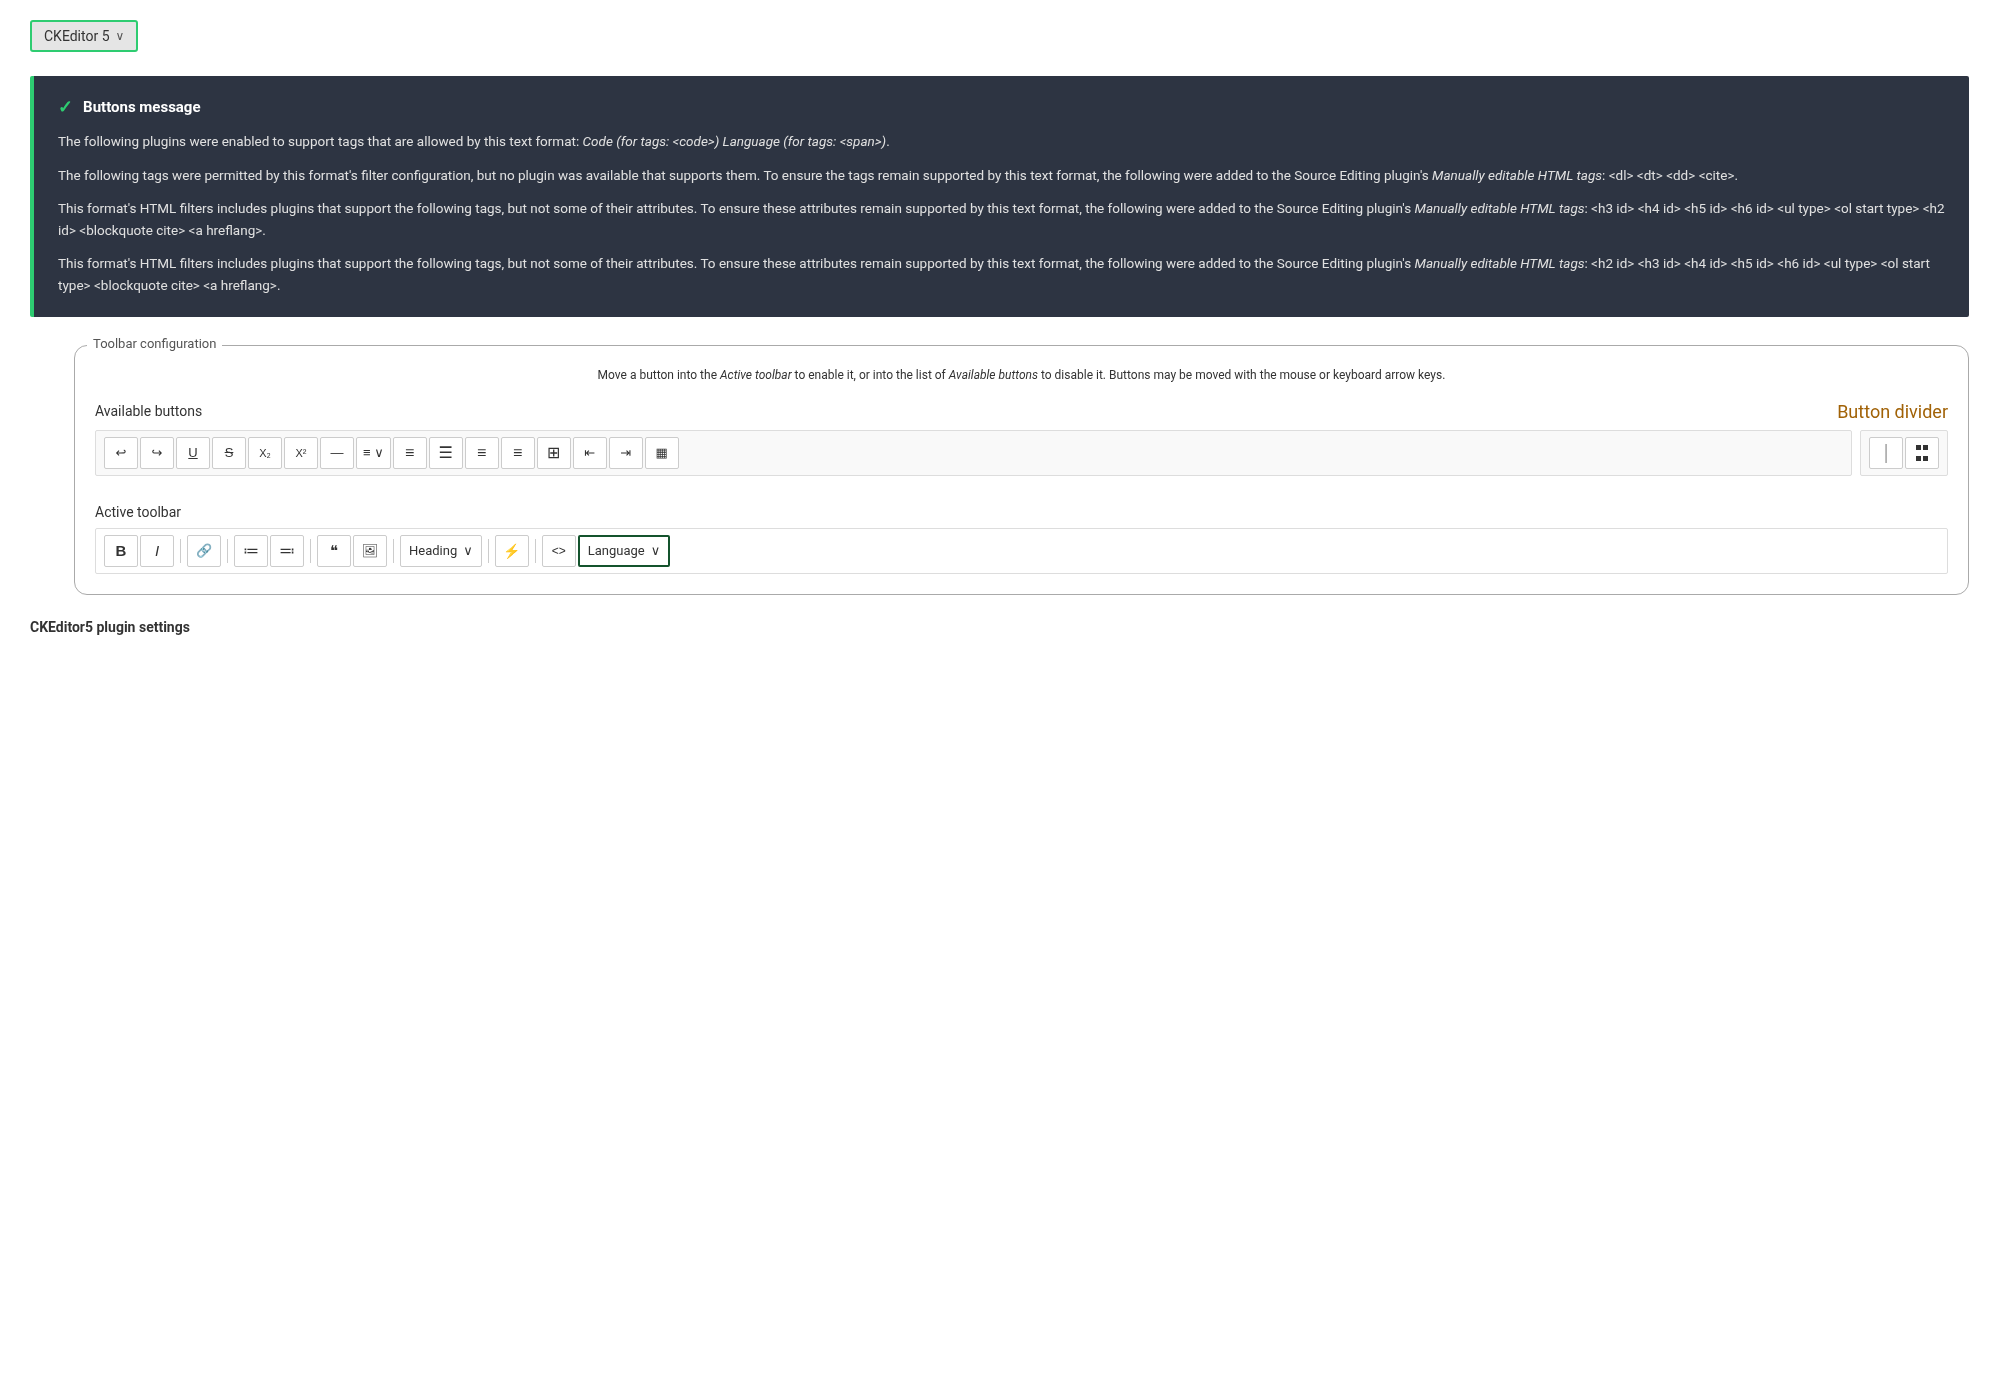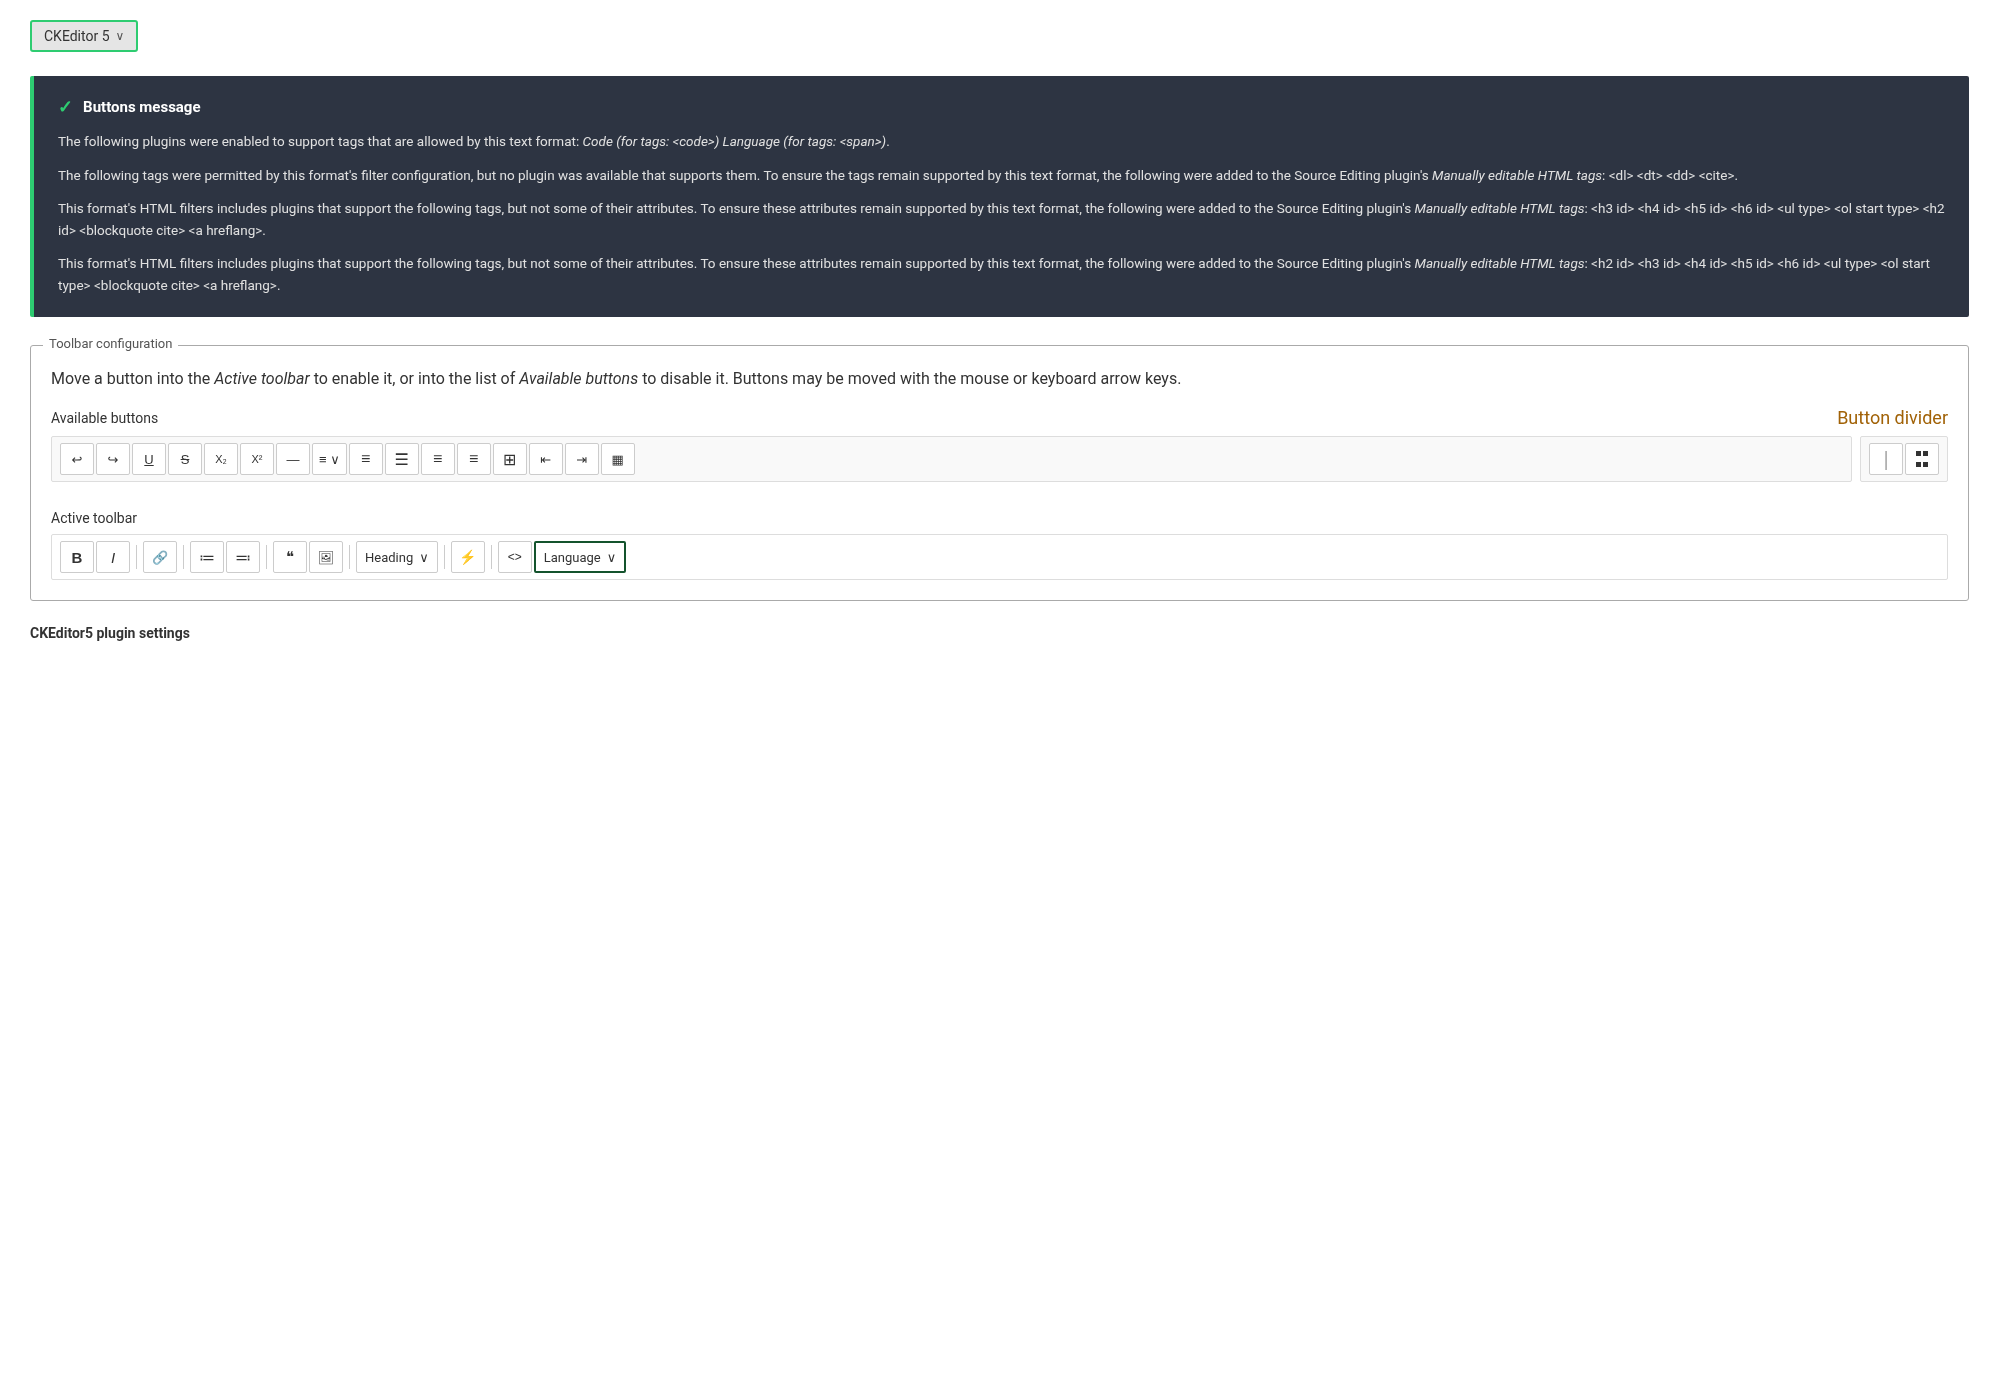--- a/index.html
+++ b/index.html
@@ -62,21 +62,22 @@
     .status-body p:last-child {
       margin-bottom: 0;
     }
     .status-body em {
       font-style: italic;
     }
 
     .toolbar-description {
       margin-bottom: 14px;
       line-height: 1.6;
-      font-size: 16px;
+      font-size: 12px;
+      text-align: center;
     }
     .toolbar-description p {
       margin-bottom: 10px;
     }
     .toolbar-description p:last-child {
       margin-bottom: 0;
     }
     .toolbar-description em {
       font-style: italic;
     }
@@ -214,21 +215,21 @@
   </div>
   <div class="status-body">
     <p>The following plugins were enabled to support tags that are allowed by this text format: <em>Code (for tags: &lt;code&gt;) Language (for tags: &lt;span&gt;)</em>.</p>
     <p>The following tags were permitted by this format's filter configuration, but no plugin was available that supports them. To ensure the tags remain supported by this text format, the following were added to the Source Editing plugin's <em>Manually editable HTML tags</em>: &lt;dl&gt; &lt;dt&gt; &lt;dd&gt; &lt;cite&gt;.</p>
     <p>This format's HTML filters includes plugins that support the following tags, but not some of their attributes. To ensure these attributes remain supported by this text format, the following were added to the Source Editing plugin's <em>Manually editable HTML tags</em>: &lt;h3 id&gt; &lt;h4 id&gt; &lt;h5 id&gt; &lt;h6 id&gt; &lt;ul type&gt; &lt;ol start type&gt; &lt;h2 id&gt; &lt;blockquote cite&gt; &lt;a hreflang&gt;.</p>
     <p>This format's HTML filters includes plugins that support the following tags, but not some of their attributes. To ensure these attributes remain supported by this text format, the following were added to the Source Editing plugin's <em>Manually editable HTML tags</em>: &lt;h2 id&gt; &lt;h3 id&gt; &lt;h4 id&gt; &lt;h5 id&gt; &lt;h6 id&gt; &lt;ul type&gt; &lt;ol start type&gt; &lt;blockquote cite&gt; &lt;a hreflang&gt;.</p>
   </div>
 </div>
 
 
-<div style="position:relative; border: 1px solid #aaa; border-radius: 3px; padding: 20px 20px 20px; margin-bottom: 24px;">
+<div style="position:relative; border: 1px solid #aaa; border-radius: 13px; padding: 20px 20px 20px; margin-bottom: 24px; margin-left: 44px;">
   <span style="position:absolute; top:-10px; left:12px; background:#fff; padding:0 6px; font-size:13px; color:#555;">Toolbar configuration</span>
 
   <div class="toolbar-description">
     <p>Move a button into the <em>Active toolbar</em> to enable it, or into the list of <em>Available buttons</em> to disable it. Buttons may be moved with the mouse or keyboard arrow keys.</p>
   </div>
 
   <div class="buttons-section">
     <div class="buttons-row-header">
       <span class="buttons-label">Available buttons</span>
       <span class="button-divider-label">Button divider</span>

